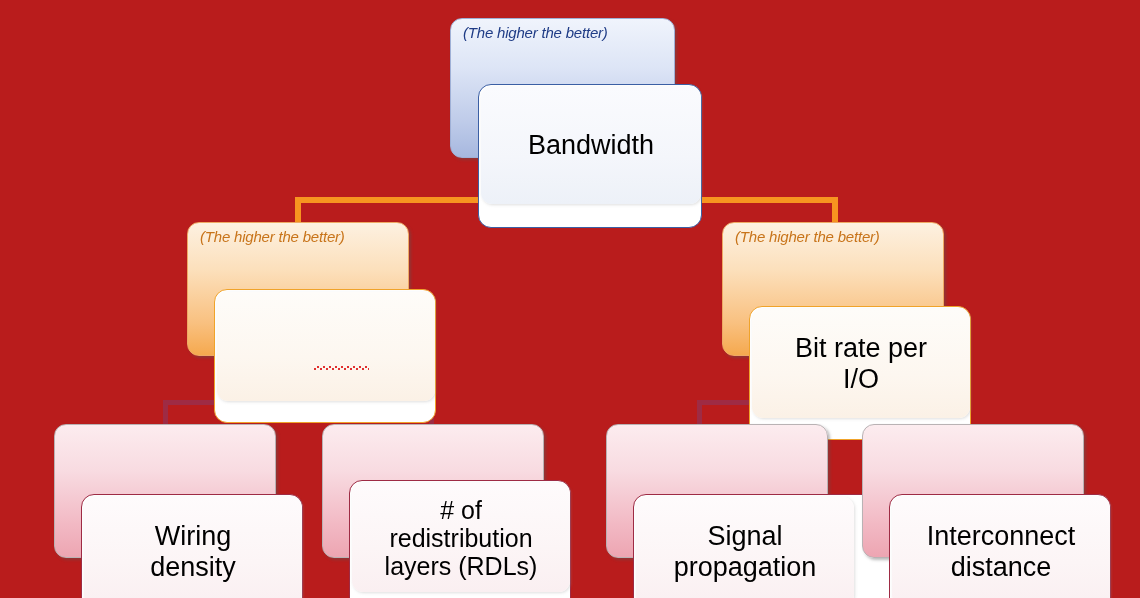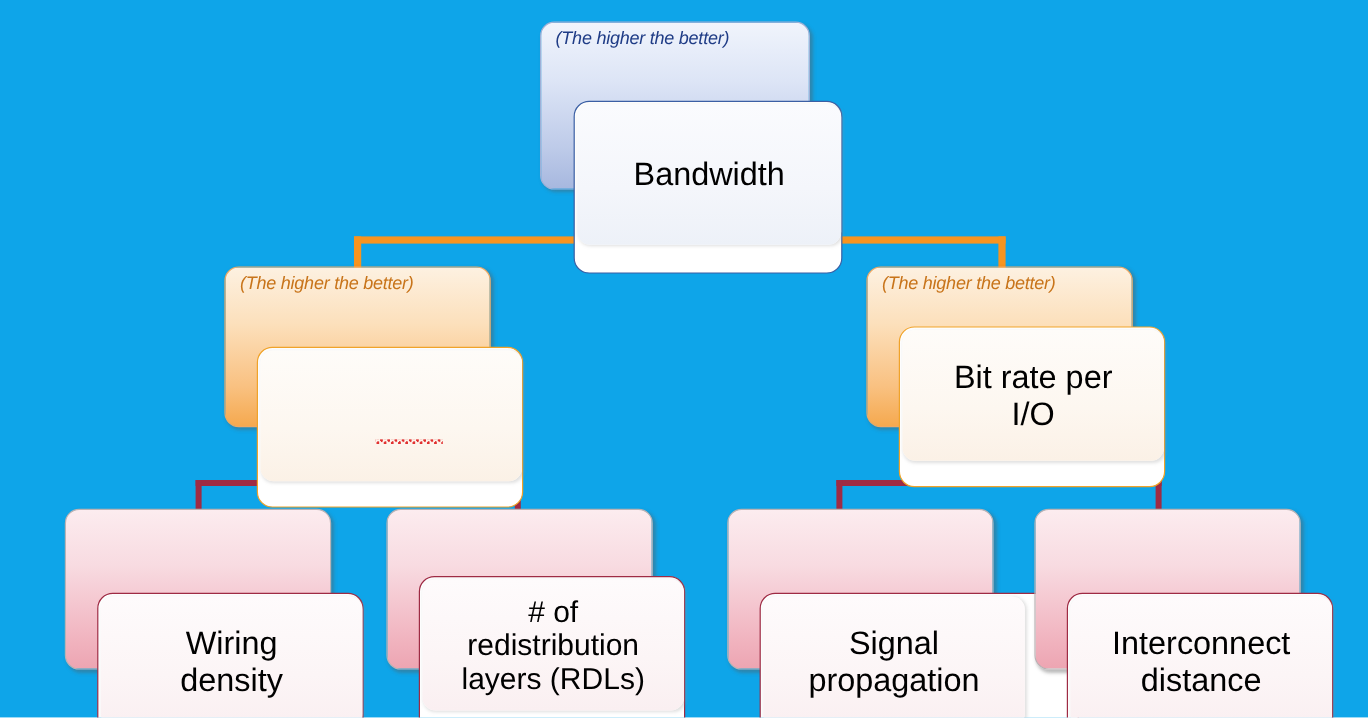--- a/index.html
+++ b/index.html
@@ -11,21 +11,21 @@
     width: 1140px;
     height: 598px;
     font-family: "Liberation Sans", sans-serif;
     overflow: hidden;
   }
 
   #canvas {
     position: relative;
     width: 1140px;
     height: 598px;
-    background: #0ea5e9;
+    background: #b91c1c;
   }
 
   
   .conn {
     position: absolute;
   }
   .conn-orange { background: #F79420; }
   .conn-maroon { background: #9E2B44; }
 
   
@@ -168,21 +168,21 @@
       <div class="front-inner" style="left:2px; top:2px; width:218px; height:109px;">
         <div class="squiggle" style="left:96px; top:74px; width:56px;"></div>
       </div>
     </div>
   </div>
 
   <div class="node t-orange" style="left:722px; top:222px; width:250px; height:158px;">
     <div class="back-plate" style="width:222px; height:134px;">
       <div class="back-caption">(The higher the better)</div>
     </div>
-    <div class="front-outer" style="left:27px; top:6px; width:222px; height:134px;">
+    <div class="front-outer" style="left:27px; top:40px; width:222px; height:134px;">
       <div class="front-inner" style="left:2px; top:2px; width:218px; height:109px;">
         <div class="node-label">Bit rate per
 I/O</div>
       </div>
     </div>
   </div>
 
   <div class="node t-maroon" style="left:54px; top:424px; width:250px; height:162px;padding-left:44px;">
     <div class="back-plate" style="width:222px; height:134px;"></div>
     <div class="front-outer" style="left:27px; top:26px; width:222px; height:134px;">

